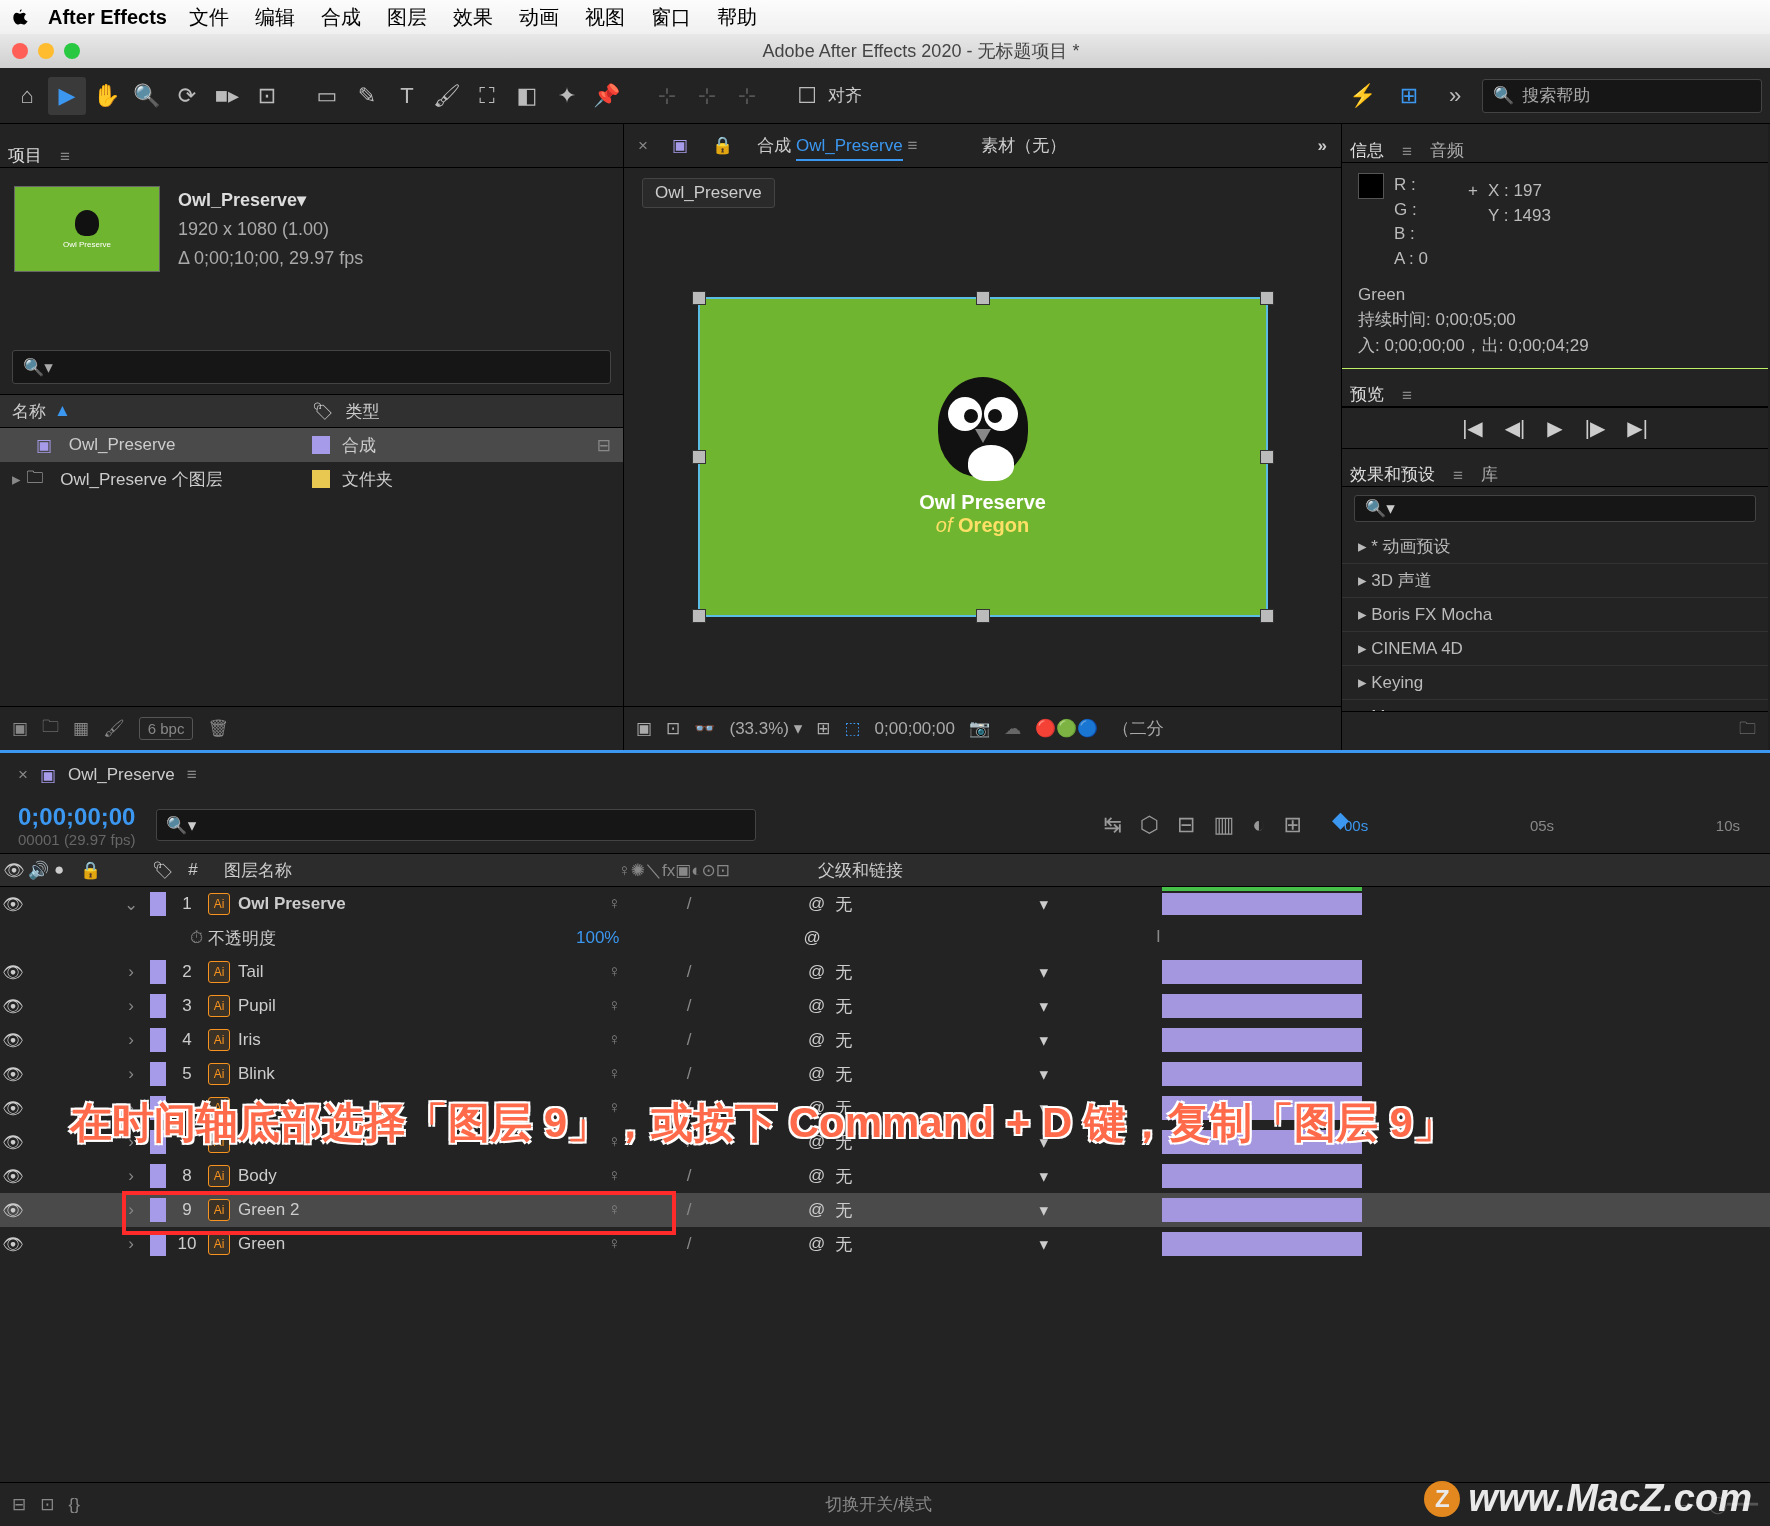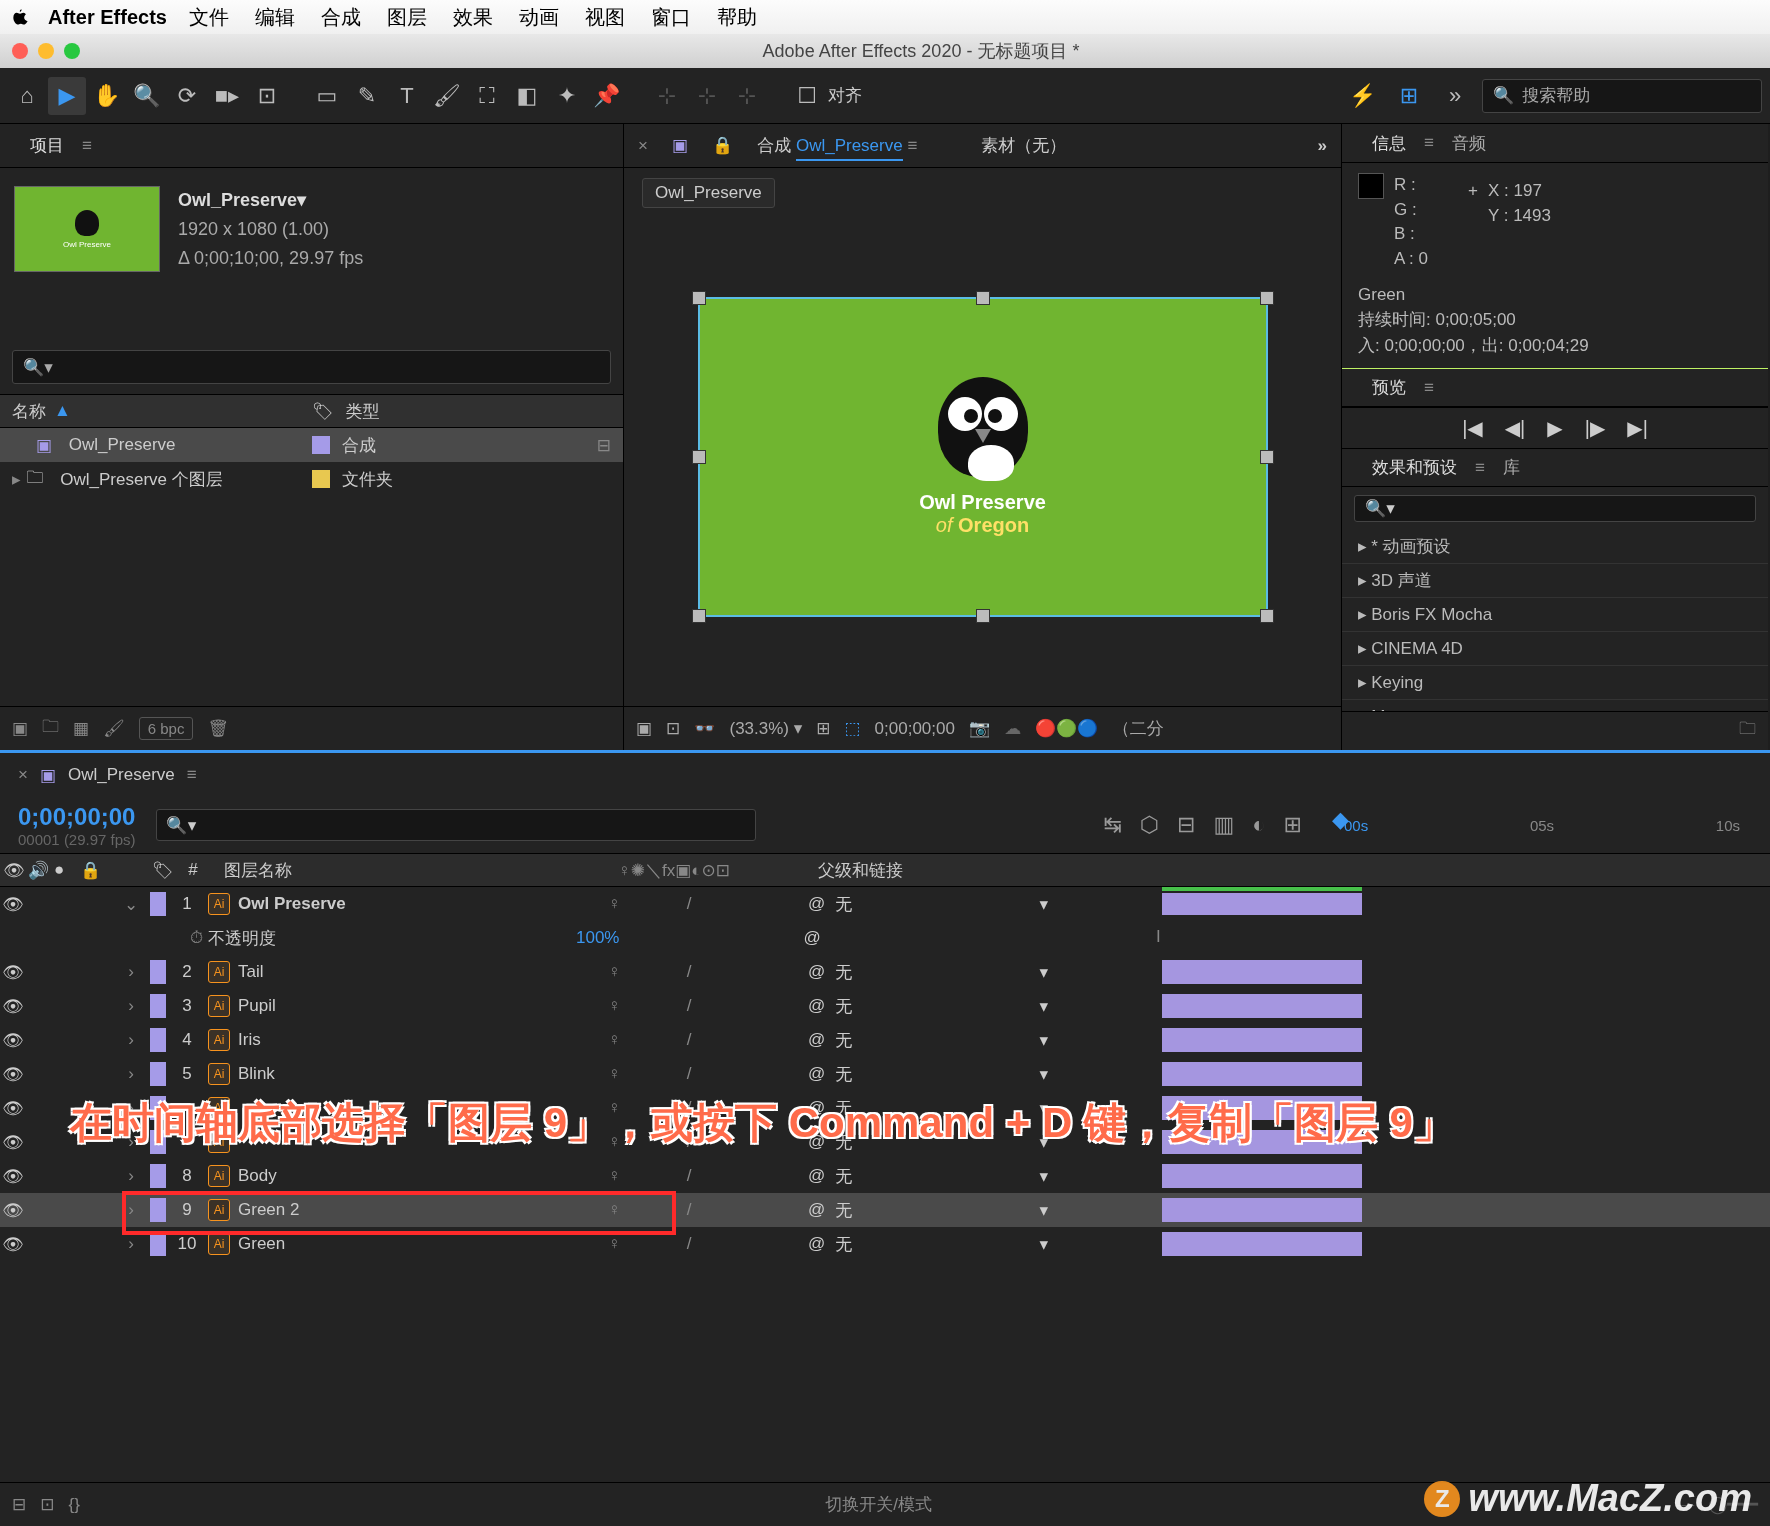--- a/index.html
+++ b/index.html
@@ -16,21 +16,21 @@
 .toolbar{height:56px;background:#232323;border-bottom:1px solid #000;display:flex;align-items:center;padding:0 8px;gap:2px;}
 .toolbar .ticon{width:38px;height:38px;display:flex;align-items:center;justify-content:center;color:#bbb;font-size:22px;border-radius:3px;}
 .toolbar .ticon.sel{background:#3a3a3a;color:#3b97f0;}
 .toolbar .tgap{width:18px;}
 .toolbar .tright{margin-left:auto;display:flex;align-items:center;gap:8px;}
 .search-help{width:280px;height:34px;background:#161616;border:1px solid #444;border-radius:3px;display:flex;align-items:center;padding:0 10px;gap:8px;color:#aaa;}
 .main{display:flex;height:626px;}
 .panel-left{width:624px;background:#232323;border-right:1px solid #000;display:flex;flex-direction:column;}
 .panel-mid{width:718px;background:#232323;border-right:1px solid #000;display:flex;flex-direction:column;}
 .panel-right{width:426px;background:#232323;display:flex;flex-direction:column;}
-.phead{height:44px;border-bottom:1px solid #000;display:flex;align-items:center;padding:0 30px;gap:18px;}
+.phead{height:44px;border-bottom:1px solid #000;display:flex;align-items:flex-end;padding:0 8px;gap:18px;}
 .ptab{color:#aaa;cursor:default;}
 .ptab.active{color:#ddd;}
 .ptab-blue{color:#3b97f0!important;border-bottom:2px solid #3b97f0;padding-bottom:4px;}
 .hmenu{color:#888;}
 .proj-info{display:flex;padding:18px 14px;gap:18px;}
 .thumb{width:146px;height:86px;background:#70b530;border:1px solid #666;display:flex;align-items:center;justify-content:center;flex-direction:column;color:#fff;font-size:10px;}
 .proj-meta{color:#aaa;font-size:18px;line-height:1.6;}
 .psearch{margin:60px 12px 10px;height:34px;background:#161616;border:1px solid #444;border-radius:3px;display:flex;align-items:center;padding:0 10px;color:#aaa;}
 .ptable-head{height:34px;background:#303030;display:flex;align-items:center;border-top:1px solid #000;border-bottom:1px solid #000;padding:0 12px;font-size:17px;}
 .ptable-head .c1{width:300px;display:flex;align-items:center;gap:8px;}

